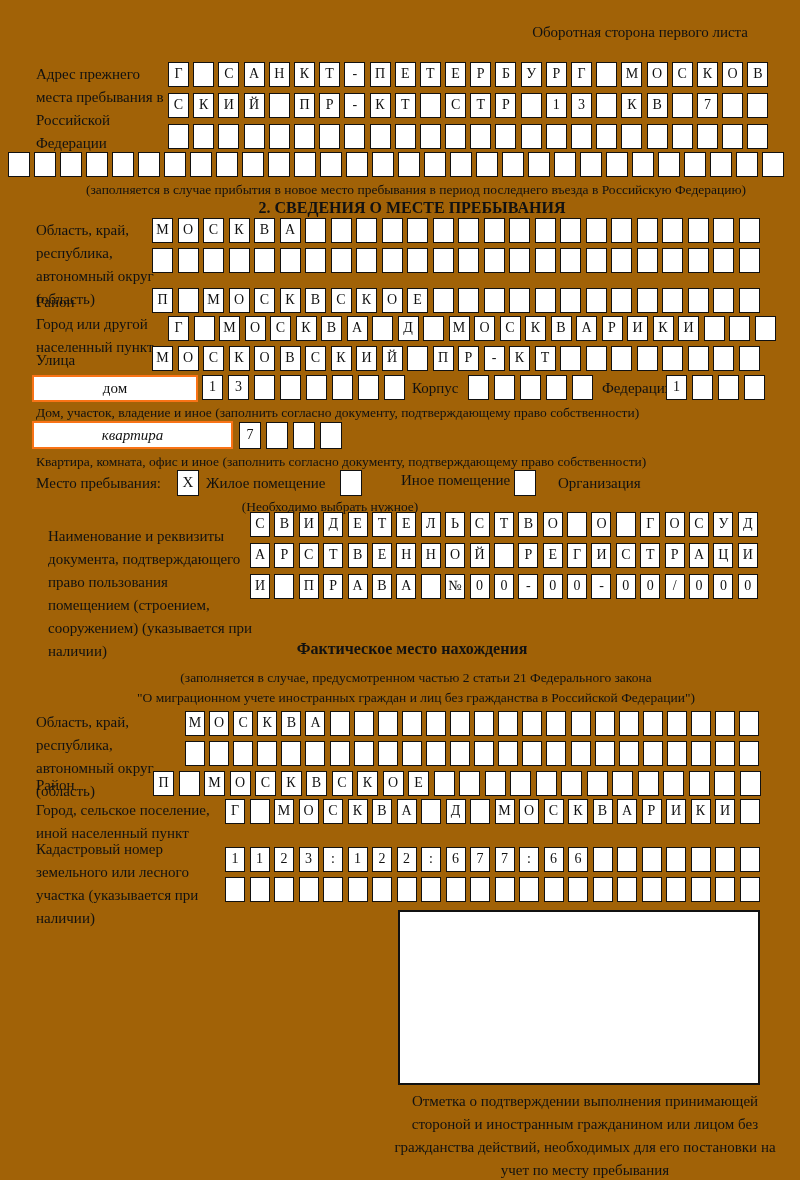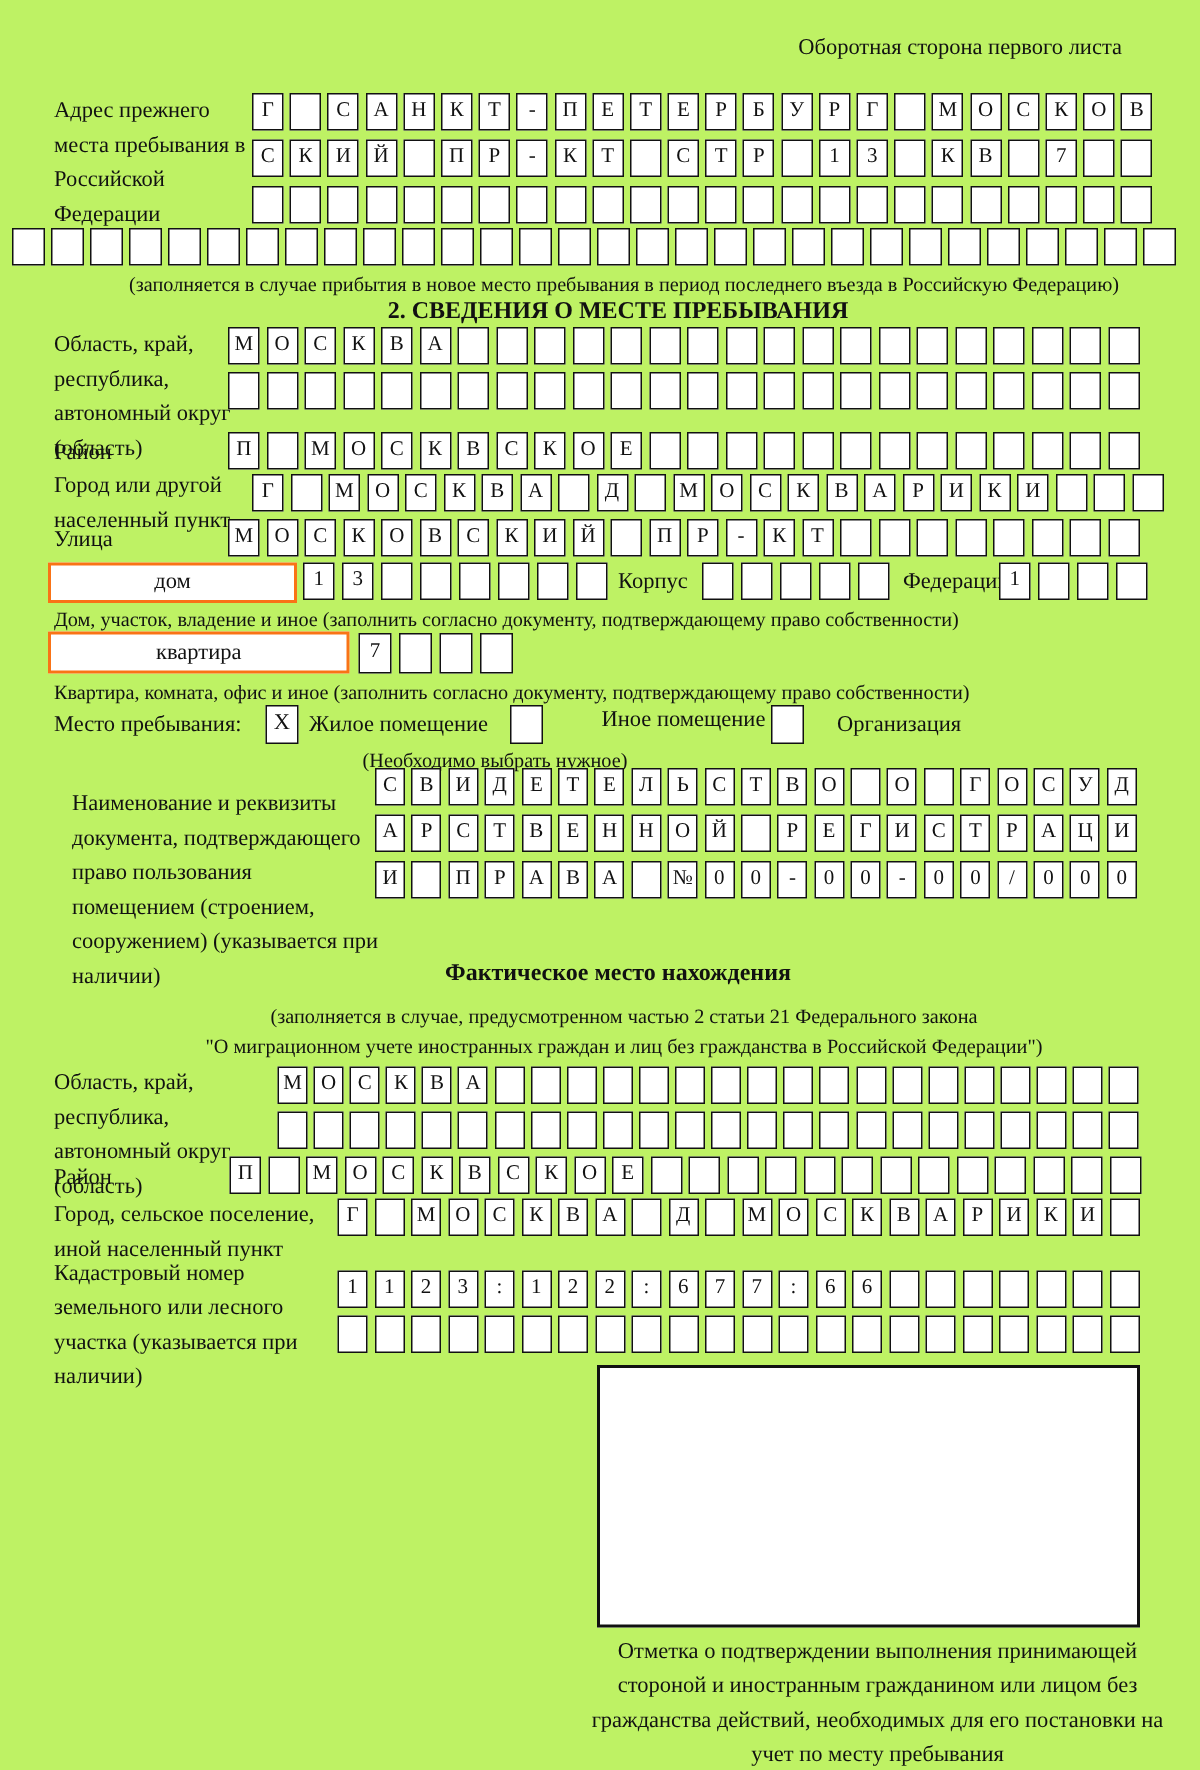--- a/index.html
+++ b/index.html
@@ -1,16 +1,16 @@
 <!DOCTYPE html>
 <html><head>
 <meta charset="utf-8">
 <style>
   html,body{margin:0;padding:0;background:#fff;}
-  #page{position:relative;width:800px;height:1180px;background:#bef264;
+  #page{position:relative;width:800px;height:1180px;background:#a16207;
         font-family:"Liberation Serif", serif;color:#111;overflow:hidden;}
 
   .lbl{position:absolute;font-size:15px;line-height:23px;}
   .title{position:absolute;left:0;width:100%;text-align:center;font-weight:bold;font-size:16px;padding-left:12px;}
   .note{position:absolute;font-size:13.5px;line-height:18px;}
   .note-center{left:0;width:100%;text-align:center;margin-left:16px;}
   .hdr{position:absolute;top:24px;right:52px;font-size:15px;}
 
   .cr{position:absolute;display:flex;gap:4.5px;}
   .cell{width:21px;height:25px;box-sizing:border-box;border:1.6px solid #111;background:#fff;
@@ -313,21 +313,21 @@
     </div>
   <div class="lbl" style="left:602px;top:377px;">Федерацию</div>
   <div class="cr cr-house" style="left:666px;top:375px;">
       <div class="cell">1</div>
       <div class="cell"></div>
       <div class="cell"></div>
       <div class="cell"></div>
     </div>
   <div class="note" style="left:36px;top:404px;">Дом, участок, владение и иное (заполнить согласно документу, подтверждающему право собственности)</div>
 
-  <div class="wbox" style="left:32px;top:421px;width:201px;height:28px;">квартира</div>
+  <div class="wbox" style="left:32px;top:421px;width:201px;height:28px;font-style:italic;">квартира</div>
   <div class="cr cr-apt" style="left:239px;top:422px;">
       <div class="cell">7</div>
       <div class="cell"></div>
       <div class="cell"></div>
       <div class="cell"></div>
     </div>
   <div class="note" style="left:36px;top:453px;">Квартира, комната, офис и иное (заполнить согласно документу, подтверждающему право собственности)</div>
 
   <div class="lbl" style="left:36px;top:472px;">Место пребывания:</div>
   <div class="checkbox" style="left:177px;top:470px;">X</div>

